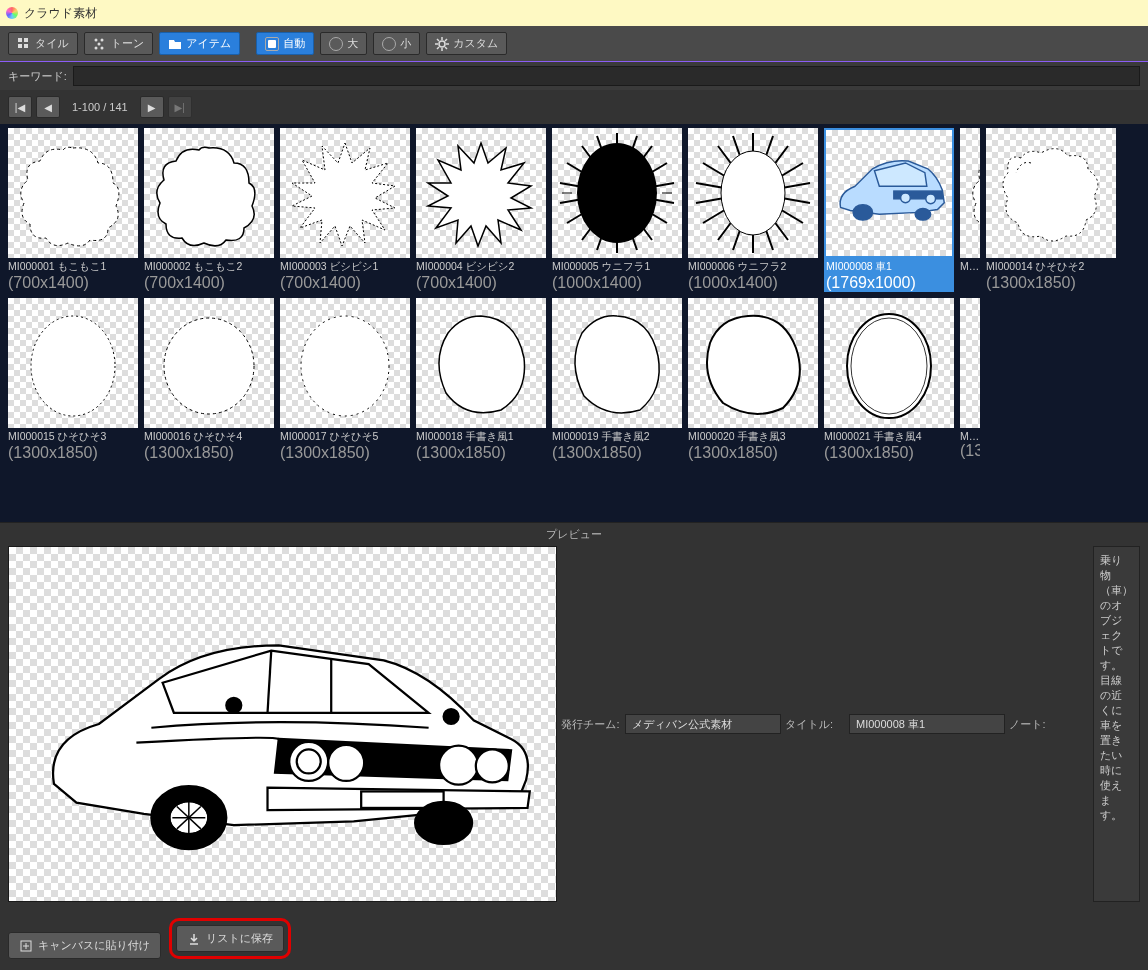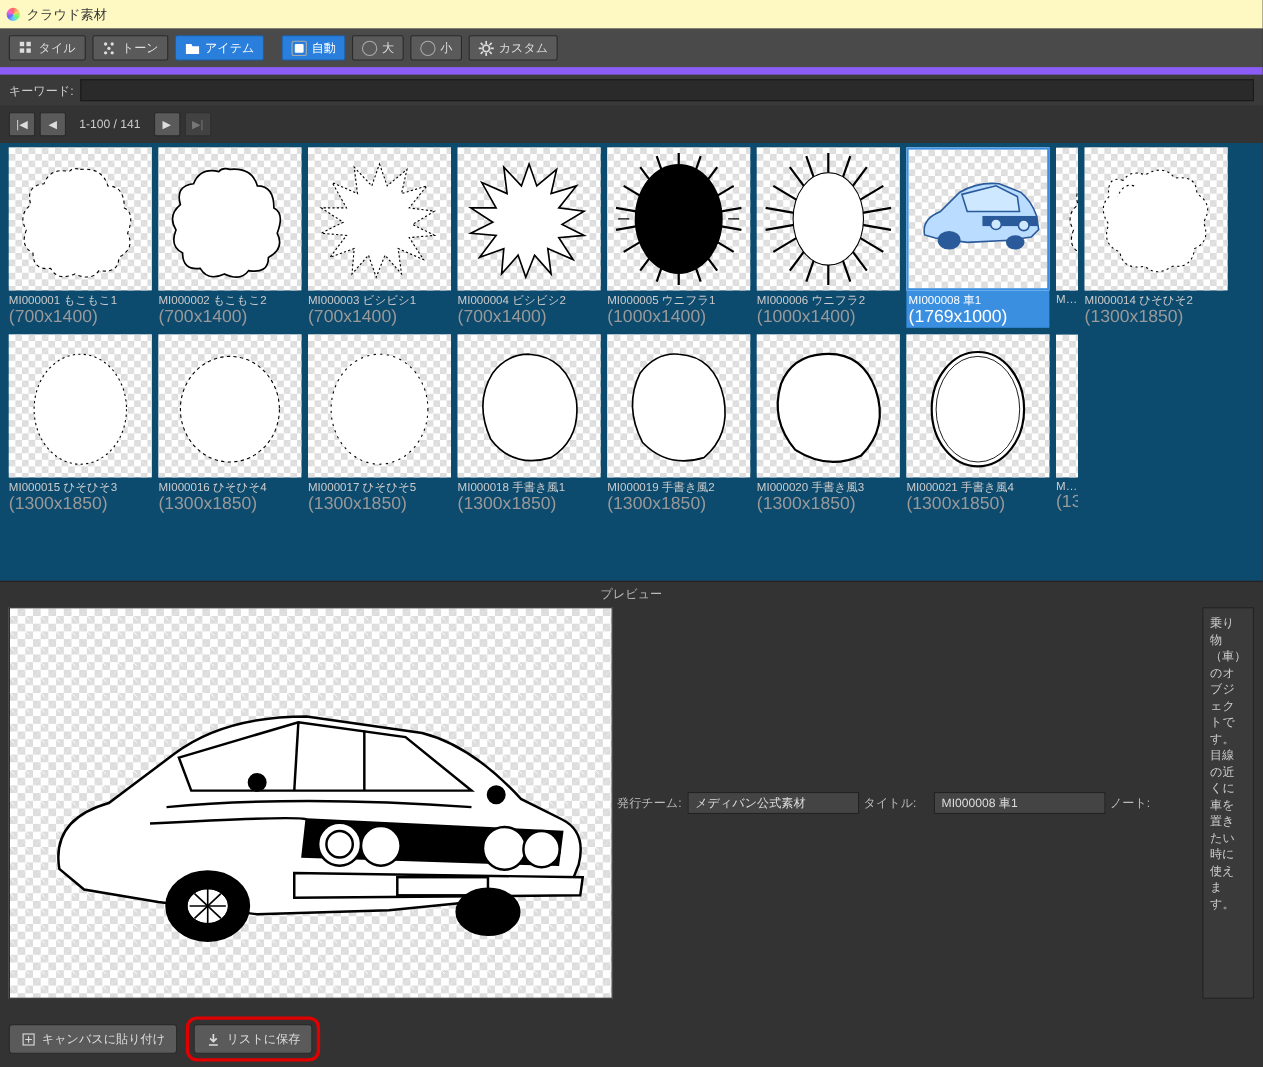--- a/index.html
+++ b/index.html
@@ -25,21 +25,21 @@
   width: 12px; height: 12px;
   border-radius: 50%;
   background: conic-gradient(#f66, #fc6, #6f6, #6cf, #66f, #f6c, #f66);
   margin-right: 6px;
 }
 .toolbar {
   background: #4a4a4a;
   padding: 6px 8px;
   display: flex;
   gap: 6px;
-  border-bottom: 7px solid #8b5cf6;
+  border-bottom: 1px solid #8b5cf6;
 }
 .tbtn {
   background: #5a5a5a;
   border: 1px solid #2a2a2a;
   color: #ddd;
   padding: 3px 8px;
   display: inline-flex;
   align-items: center;
   gap: 4px;
   border-radius: 2px;
@@ -73,21 +73,21 @@
 }
 .pbtn {
   width:24px; height:22px; background:#5a5a5a; border:1px solid #2a2a2a;
   color:#ddd; display:flex; align-items:center; justify-content:center;
   cursor:pointer; border-radius:2px; font-size:10px;
 }
 .pbtn.disabled { opacity:0.4; cursor:default; }
 .pager .count { padding:0 8px; }
 
 .grid-wrap {
-  background:#0c4a6e; padding:4px 8px 0 8px;
+  background:#0f172a; padding:4px 8px 0 8px;
   height: 398px; overflow:hidden;
 }
 .grid {
   display:flex; flex-wrap:wrap; gap:6px;
 }
 .thumb {
   width:130px;
   cursor:pointer;
 }
 .thumb .img {
@@ -132,21 +132,21 @@
 .meta { flex:1; display:flex; flex-direction:row; gap:4px; }
 .meta-row { display:flex; align-items:center; gap:4px; }
 .meta-row .mlabel { width:60px; color:#bbb; text-align:left; }
 .meta-row input {
   flex:1; background:#444; border:1px solid #222; color:#ddd;
   padding:3px 6px; font-size:11px;
 }
 .meta .note { flex:1; background:#3a3a3a; border:1px solid #222; padding:6px; color:#ccc;margin-left:20px; }
 
 .footer {
-  display:flex; gap:8px; padding:8px; align-items:center;
+  display:flex; gap:8px; padding:8px; align-items:flex-end;
 }
 .fbtn {
   background:#5a5a5a; border:1px solid #2a2a2a; color:#ddd;
   padding:5px 10px; border-radius:3px; cursor:pointer;
   display:inline-flex; align-items:center; gap:5px; font-size:11px;
 }
 .highlight-ring {
   border:3px solid #e00000; border-radius:10px; padding:4px;
 }
 

